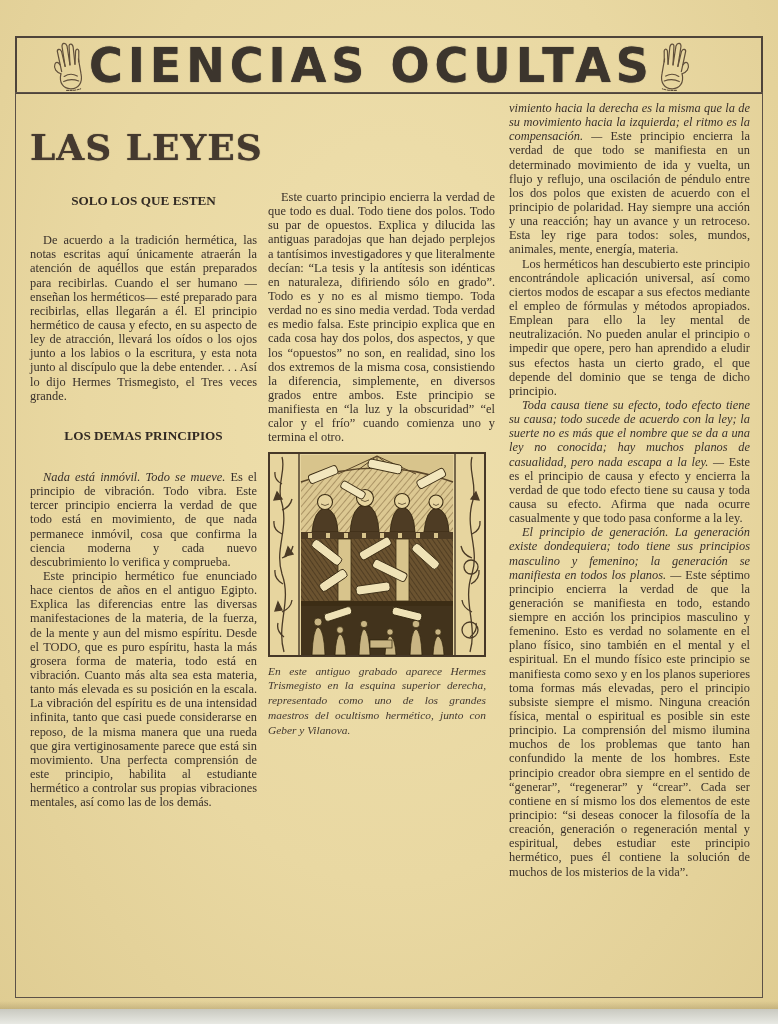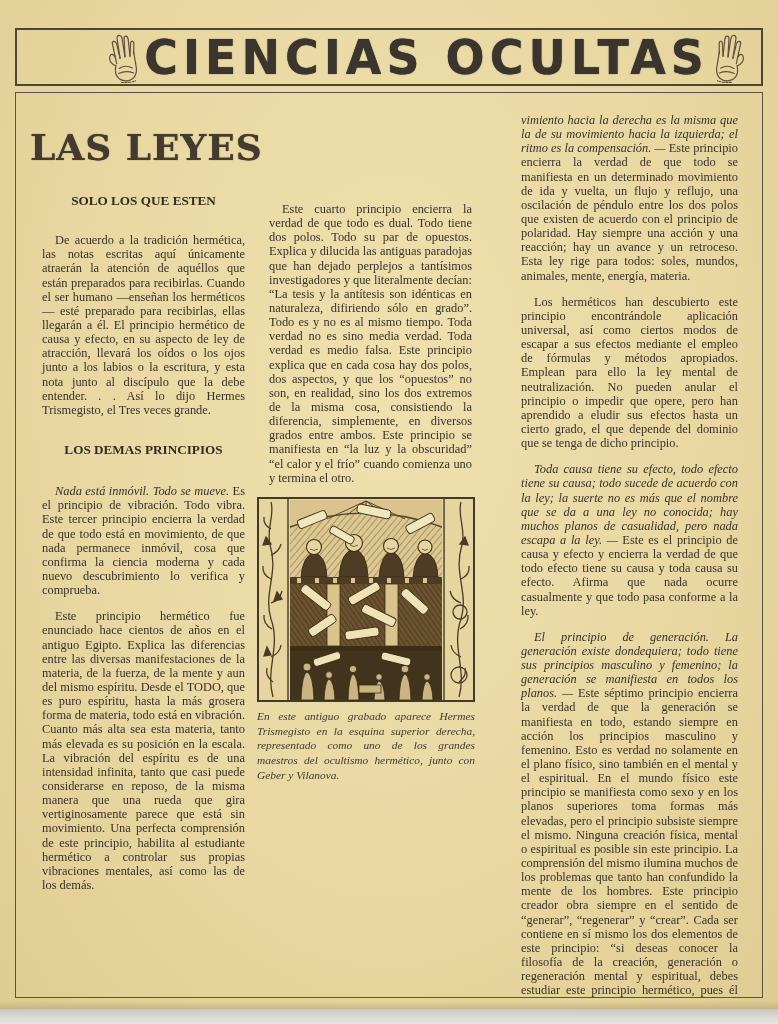--- a/index.html
+++ b/index.html
@@ -8,23 +8,23 @@
     background:radial-gradient(ellipse at 50% 38%, #efe0ae 0%, #e9d8a2 55%, #dfcc92 100%);
     font-family:"Liberation Serif", serif;color:#3a312a;
   }
   .scan-edge{position:absolute;left:0;bottom:0;width:100%;height:15px;
     background:linear-gradient(#c9c9c0,#e8e9e3);}
   .scan-shadow{position:absolute;left:0;bottom:15px;width:100%;height:8px;
     background:linear-gradient(rgba(120,100,60,0),rgba(120,100,60,.25));}
 
   
   .masthead-box{
-    position:absolute;left:15px;top:28px;width:748px;height:58px;
+    position:absolute;left:15px;top:36px;width:748px;height:58px;
     border:2px solid #4e443a;box-sizing:border-box;
-    display:flex;align-items:center;justify-content:flex-end;padding:0 10px;
+    display:flex;align-items:center;justify-content:flex-start;padding:0 30px;
   }
   .masthead-title{
     font-family:"DejaVu Sans", sans-serif;font-weight:bold;font-size:46px;
     letter-spacing:5px;color:#3c352d;white-space:nowrap;transform:scaleY(1.04);
     text-shadow:0 0 1px #3c352d;
   }
   .hand{width:42px;height:54px;flex:none;}
   .hand.left{transform:rotate(-6deg);}
   .hand.right{transform:scaleX(-1) rotate(-6deg);}
 
@@ -33,25 +33,25 @@
     position:absolute;left:15px;top:92px;width:748px;height:906px;
     border:1.5px solid #5c5147;box-sizing:border-box;
     padding:5px 12px 8px 14px;display:flex;gap:13px;overflow:hidden;
   }
   .left-area{width:466px;flex:none;}
   .title-block{padding-top:22px;margin-bottom:16px;}
   .article-title{
     font-family:"DejaVu Serif", serif;font-weight:bold;font-size:36px;
     line-height:1.5;color:#453a2f;letter-spacing:1px;text-shadow:0 0 1px #453a2f;
   }
-  .twocol{display:flex;}
+  .twocol{display:flex;gap:11px;}
   .col{width:227px;flex:none;font-size:12.4px;line-height:1.14;
     text-align:justify;color:#39302a;}
   .col3{flex:1;padding-top:3px;font-size:12.4px;line-height:1.14;text-align:justify;}
-  .para{margin:12px;text-indent:13px;}
+  .para{margin:0;text-indent:13px;}
   .para.lead{text-indent:0;}
   .it{font-style:italic;}
   .subhead{font-weight:bold;text-align:center;font-size:13.2px;line-height:1.3;
     text-indent:0;color:#332b24;}
   .subhead.first{margin:2px 0 24px;}
   .subhead.second{margin:24px 0 26px;}
 
   figure.engraving{margin:7px 0 7px;width:218px;}
   figure.engraving svg{display:block;}
   .caption{font-style:italic;font-size:11.4px;line-height:1.3;text-align:justify;

